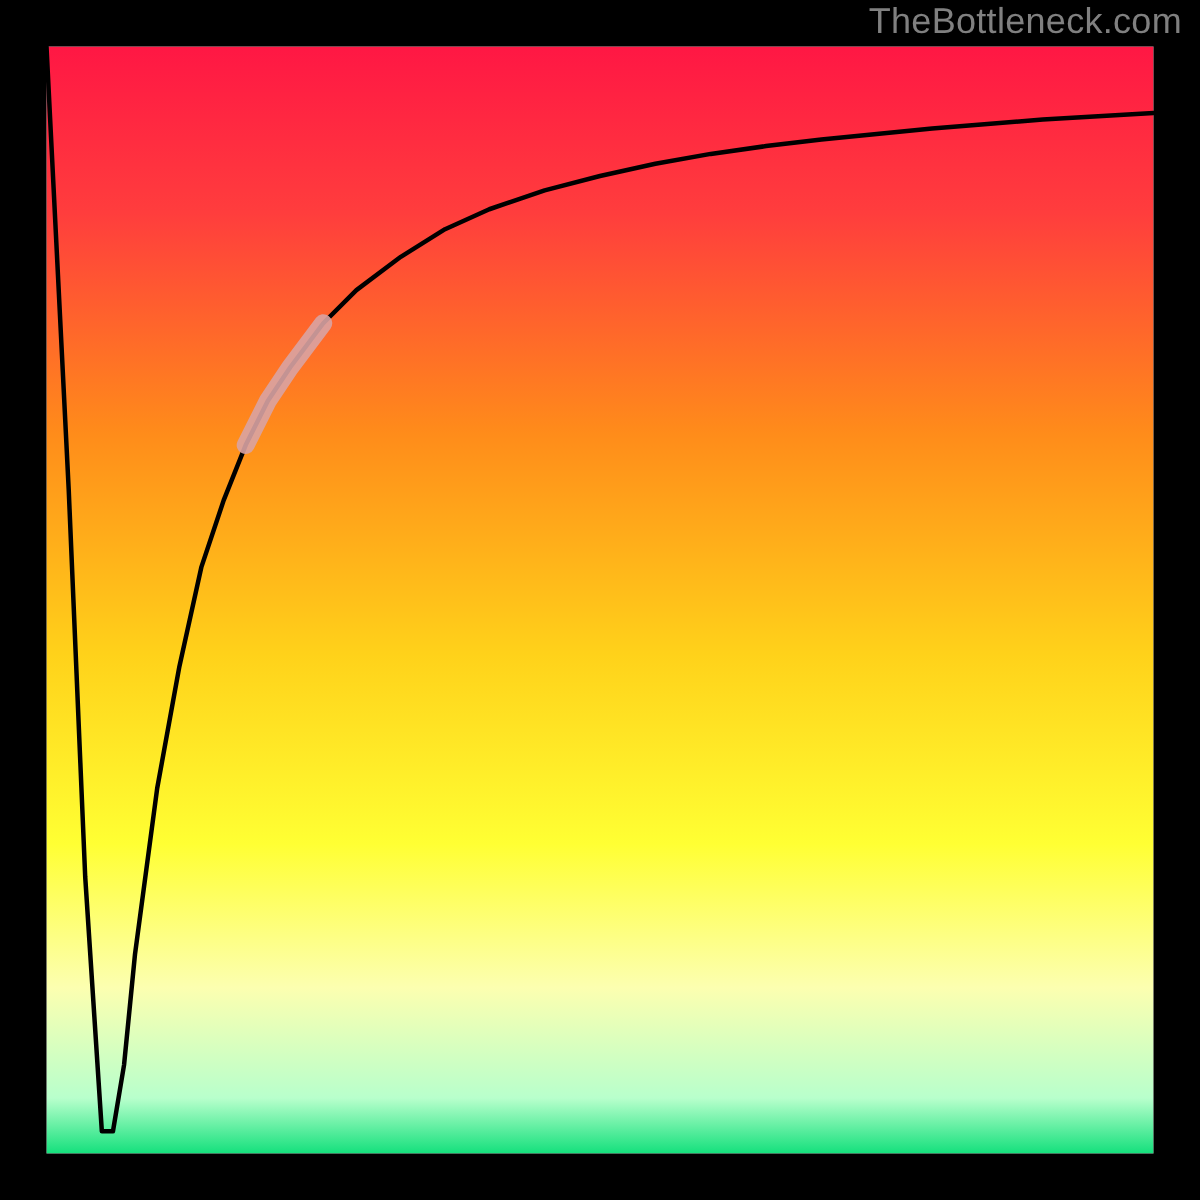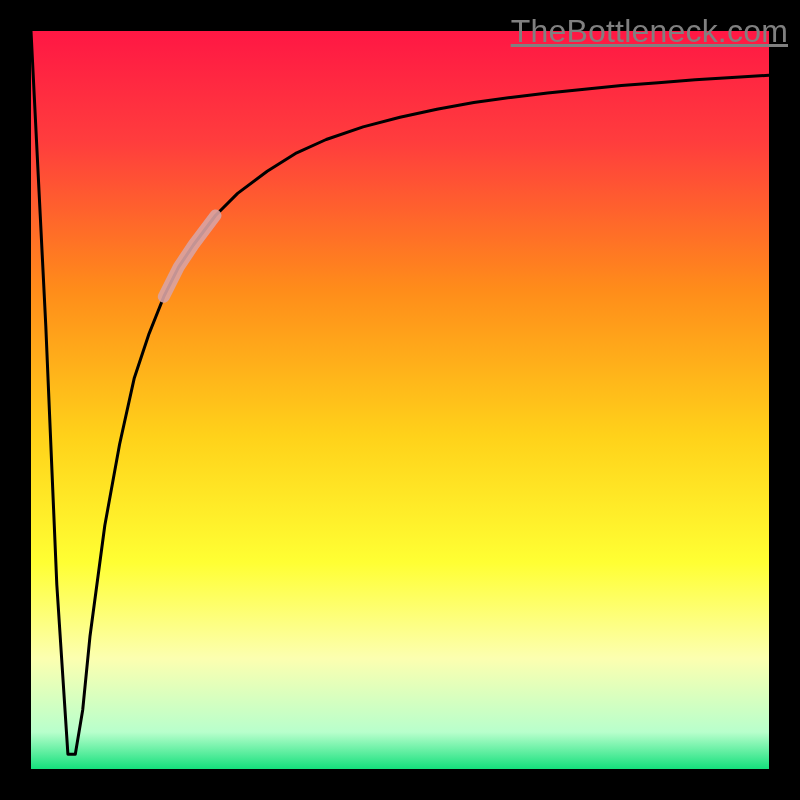--- a/index.html
+++ b/index.html
@@ -11,28 +11,27 @@
     font-family: Arial, Helvetica, sans-serif;
     overflow: hidden;
   }
   .container {
     position: relative;
     width: 800px;
     height: 800px;
   }
   .watermark {
     position: absolute;
-    top: 13px;
+    top: 1px;
     right: 12px;
     color: #808080;
-    font-size: 32px;
+    font-size: 24px;
     font-weight: 400;
     letter-spacing: 0.2px;
     z-index: 20;
-    text-decoration: underline;
   }
   svg.chart {
     position: absolute;
     top: 0;
     left: 0;
     width: 800px;
     height: 800px;
     z-index: 5;
   }
 </style>

